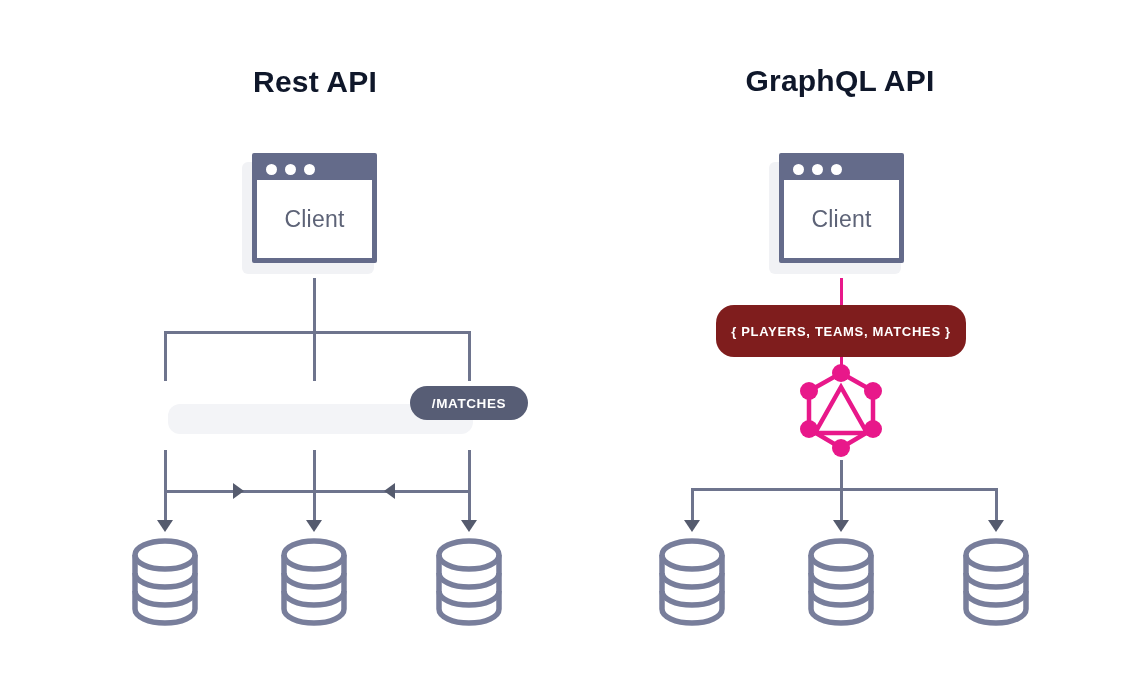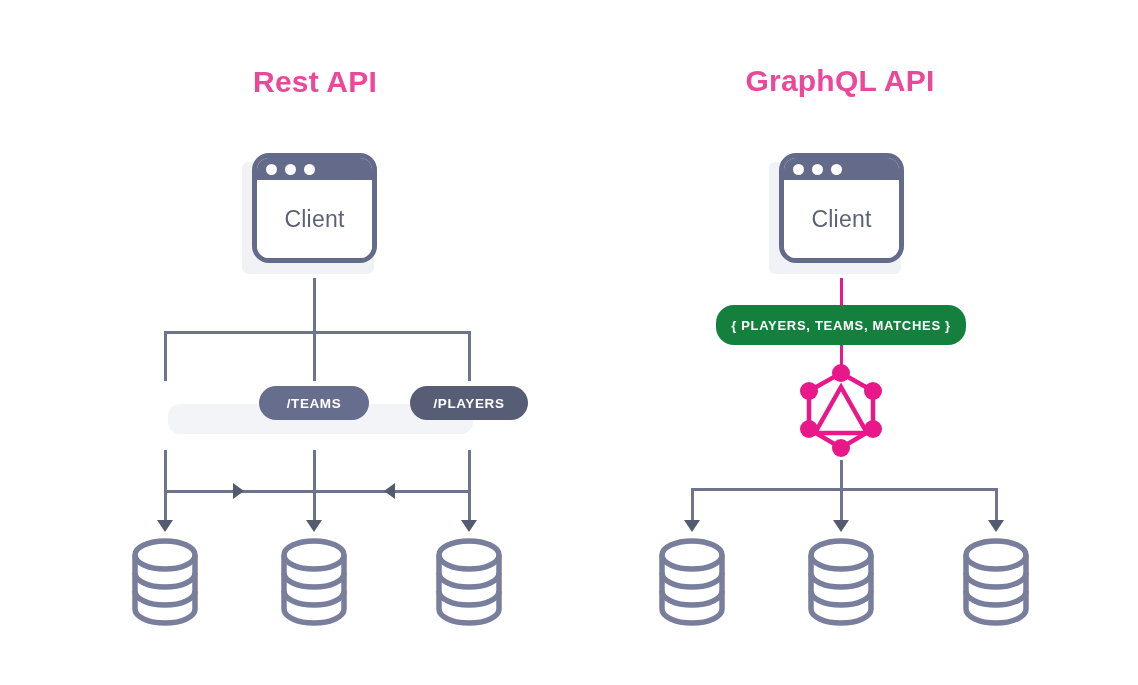--- a/index.html
+++ b/index.html
@@ -18,39 +18,39 @@
     height: 685px;
     background: #ffffff;
     overflow: hidden;
   }
 
   
   .panel-title {
     position: absolute;
     font-size: 30px;
     font-weight: 700;
-    color: #ec4899;
+    color: #0f172a;
     letter-spacing: 0.2px;
     white-space: nowrap;
     text-align: center;
   }
   #title-rest  { left: 115px; top: 65px; width: 400px; }
   #title-graphql { left: 640px; top: 64px; width: 400px; }
 
   
   .client-shadow {
     position: absolute;
     background: #f1f2f5;
     border-radius: 6px;
   }
   .client-window {
     position: absolute;
     background: #ffffff;
     border: 5px solid #646b8a;
-    border-radius: 17px;
+    border-radius: 2px;
     box-sizing: border-box;
     overflow: hidden;
   }
   .client-titlebar {
     height: 22px;
     background: #646b8a;
     display: flex;
     align-items: center;
     padding-left: 9px;
     gap: 8px;
@@ -126,21 +126,21 @@
     color: #ffffff;
     font-size: 13.5px;
     font-weight: 700;
     letter-spacing: 0.6px;
     box-sizing: border-box;
   }
   .pill-players  { background: #787e9b; }
   .pill-teams    { background: #6b melt; }
   .pill-teams    { background: #676e8d; }
   .pill-matches  { background: #575d75; }
-  .pill-query    { background: #15803d; height: 40px; border-radius: 18px;
+  .pill-query    { background: #7f1d1d; height: 52px; border-radius: 18px;
                    font-size: 13px; letter-spacing: 0.7px; }
 
   
   .gql-logo { position: absolute; }
 
   
   .db { position: absolute; }
 </style>
 </head>
 <body>
@@ -166,23 +166,22 @@
 
   <div class="vline" style="left:313px; top:278px; height:55px;"></div>
   <div class="hline" style="left:165px; top:331px; width:306px;"></div>
   <div class="vline" style="left:164px; top:331px; height:50px;"></div>
   <div class="vline" style="left:313px; top:331px; height:50px;"></div>
   <div class="vline" style="left:468px; top:331px; height:50px;"></div>
 
   <div class="pill-shadow" style="left:168px; top:404px; width:305px; height:30px;"></div>
 
 
-  <div class="pill pill-teams" style="left:259px; top:386px; width:110px;">/TEAMS</div>
-
-  <div class="pill pill-matches" style="left:410px; top:386px; width:118px;">/PLAYERS</div>
+
+  <div class="pill pill-matches" style="left:410px; top:386px; width:118px;">/MATCHES</div>
 
   <div class="vline" style="left:164px; top:450px; height:75px;"></div>
   <div class="vline" style="left:313px; top:450px; height:75px;"></div>
   <div class="vline" style="left:468px; top:450px; height:75px;"></div>
 
   <div class="arrow-down" style="left:157px; top:520px;"></div>
   <div class="arrow-down" style="left:306px; top:520px;"></div>
   <div class="arrow-down" style="left:461px; top:520px;"></div>
 
   <div class="hline" style="left:165px; top:490px; width:306px;"></div>

